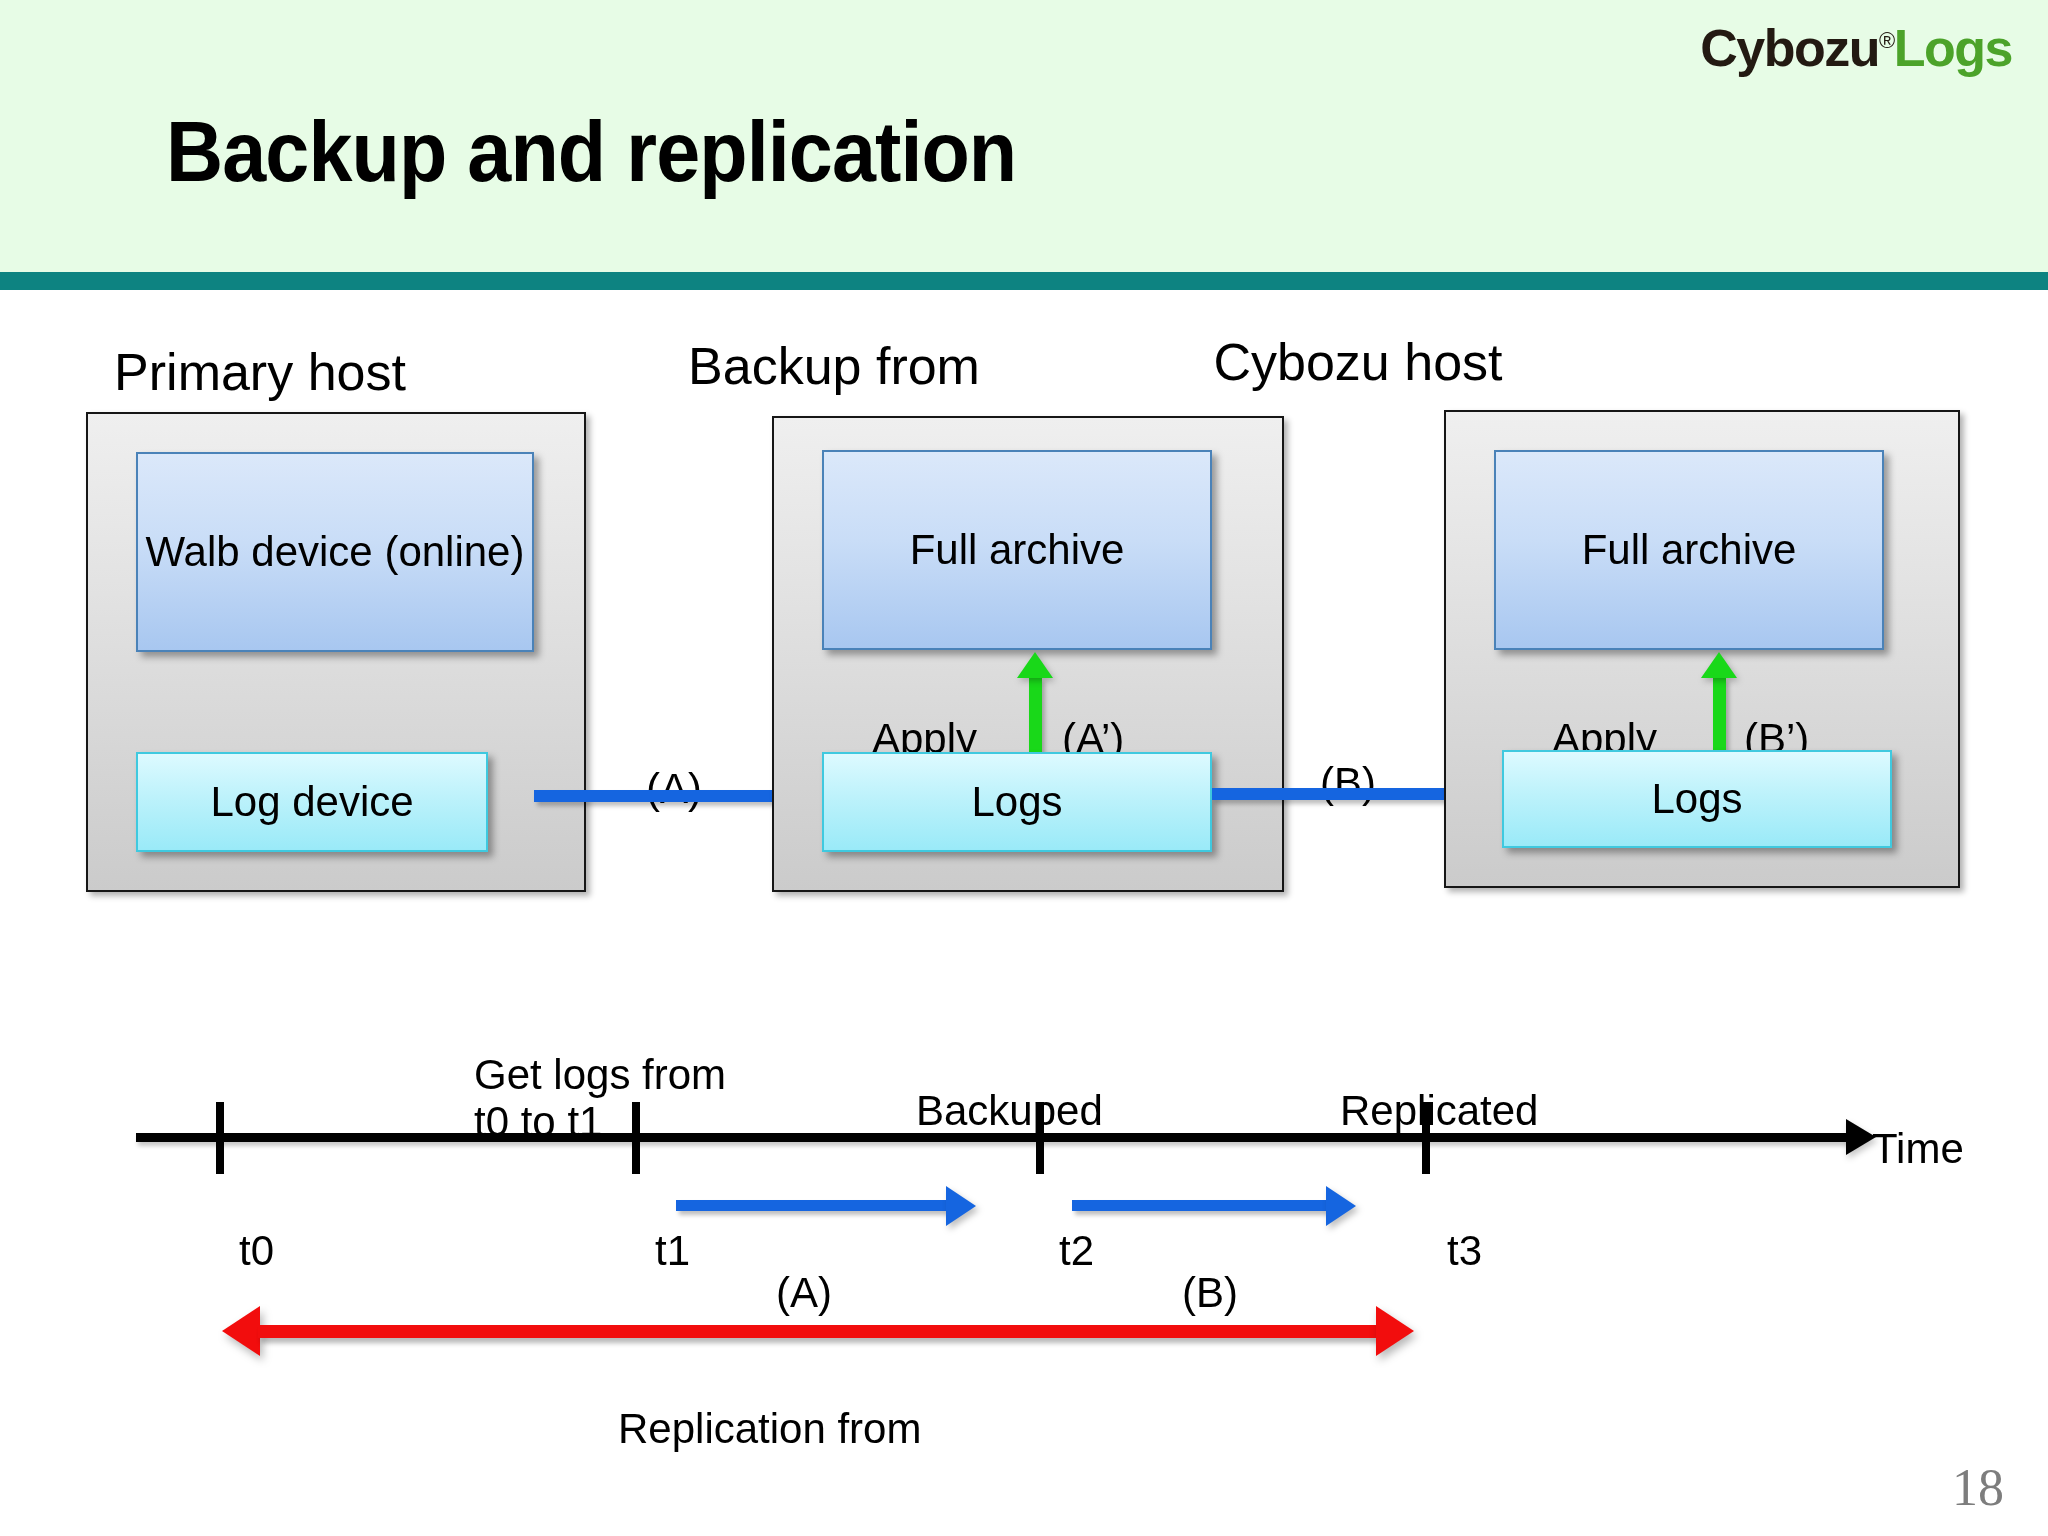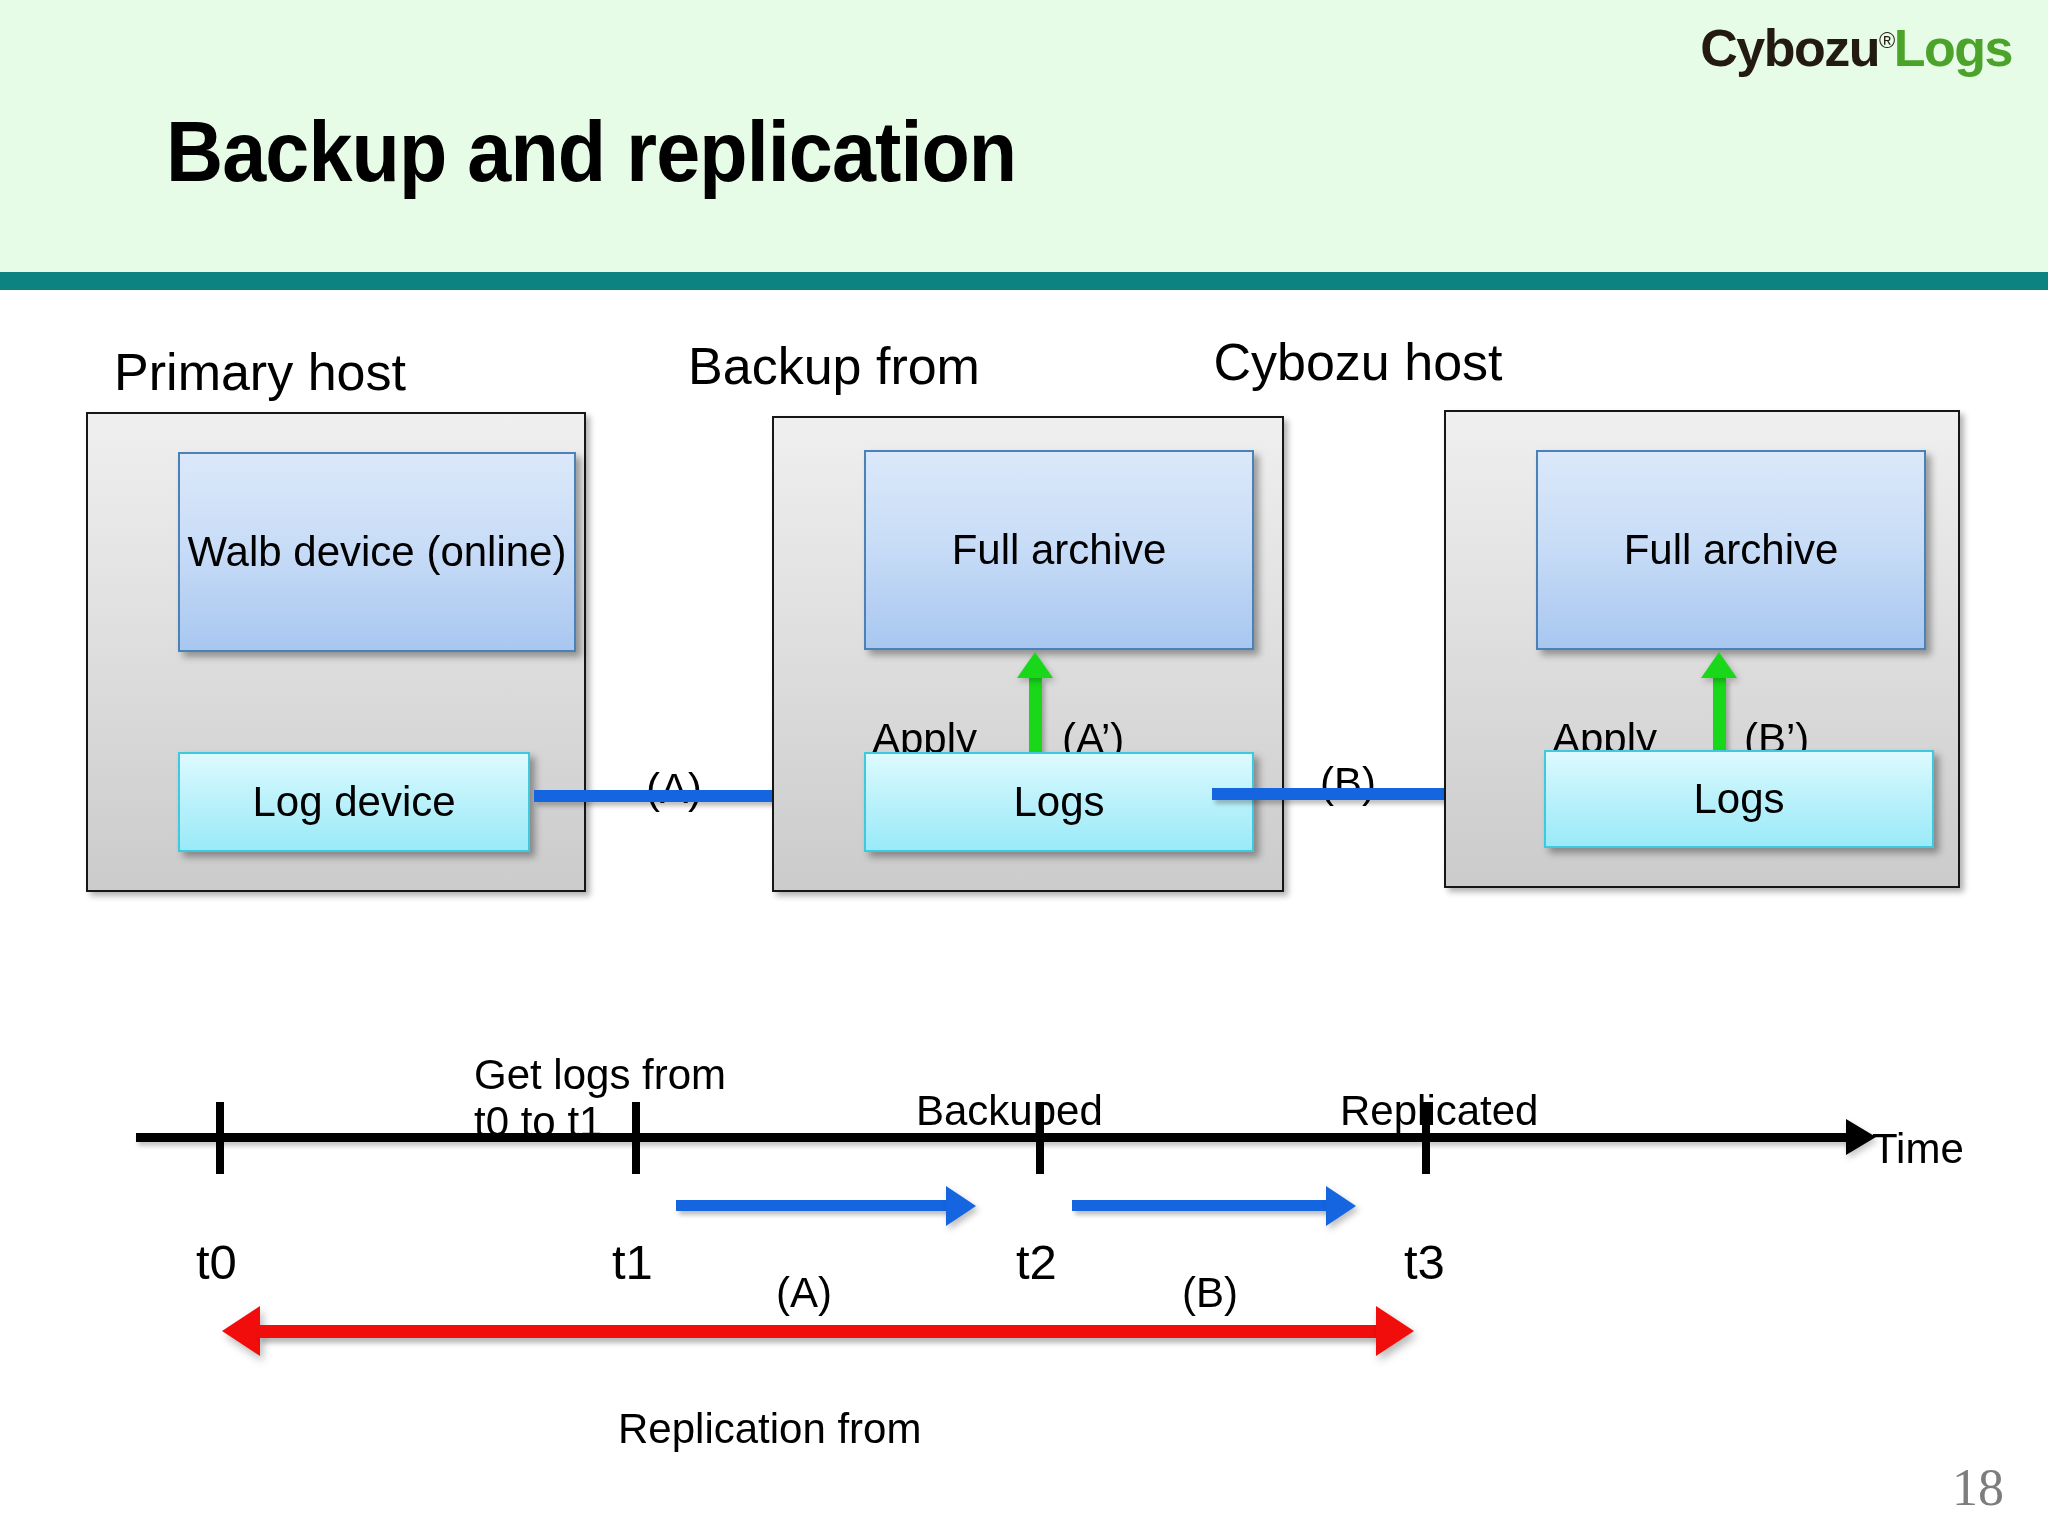--- a/index.html
+++ b/index.html
@@ -87,40 +87,39 @@
   .node-box {
     position: absolute;
     box-sizing: border-box;
     display: flex;
     align-items: center;
     justify-content: center;
     text-align: center;
     font-size: 42px;
     line-height: 1.12;
     box-shadow: 5px 5px 7px rgba(0,0,0,0.35);
-    margin-left: 42px;
   }
   .node-blue {
     border: 2px solid #4a82b8;
     background: linear-gradient(to bottom, #dbe8fa 0%, #c9ddf7 45%, #a8c7f0 100%);
   }
   .node-cyan {
     border: 2px solid #3fc9df;
     background: linear-gradient(to bottom, #ddfaff 0%, #bdf2fb 45%, #9aeaf8 100%);
   }
 
   
   .plain-text {
     position: absolute;
     font-size: 42px;
     line-height: 1.12;
     white-space: pre-line;
     color: #000000;
   }
-  .tick-label { font-size: 49px; }
+  .tick-label { font-size: 42px; margin-left: 43px; }
 
   
   .blue-shaft {
     position: absolute;
     background: #1565e0;
     height: 12px;
     box-shadow: 3px 4px 4px rgba(0,0,0,0.25);
   }
   .blue-head {
     position: absolute;

